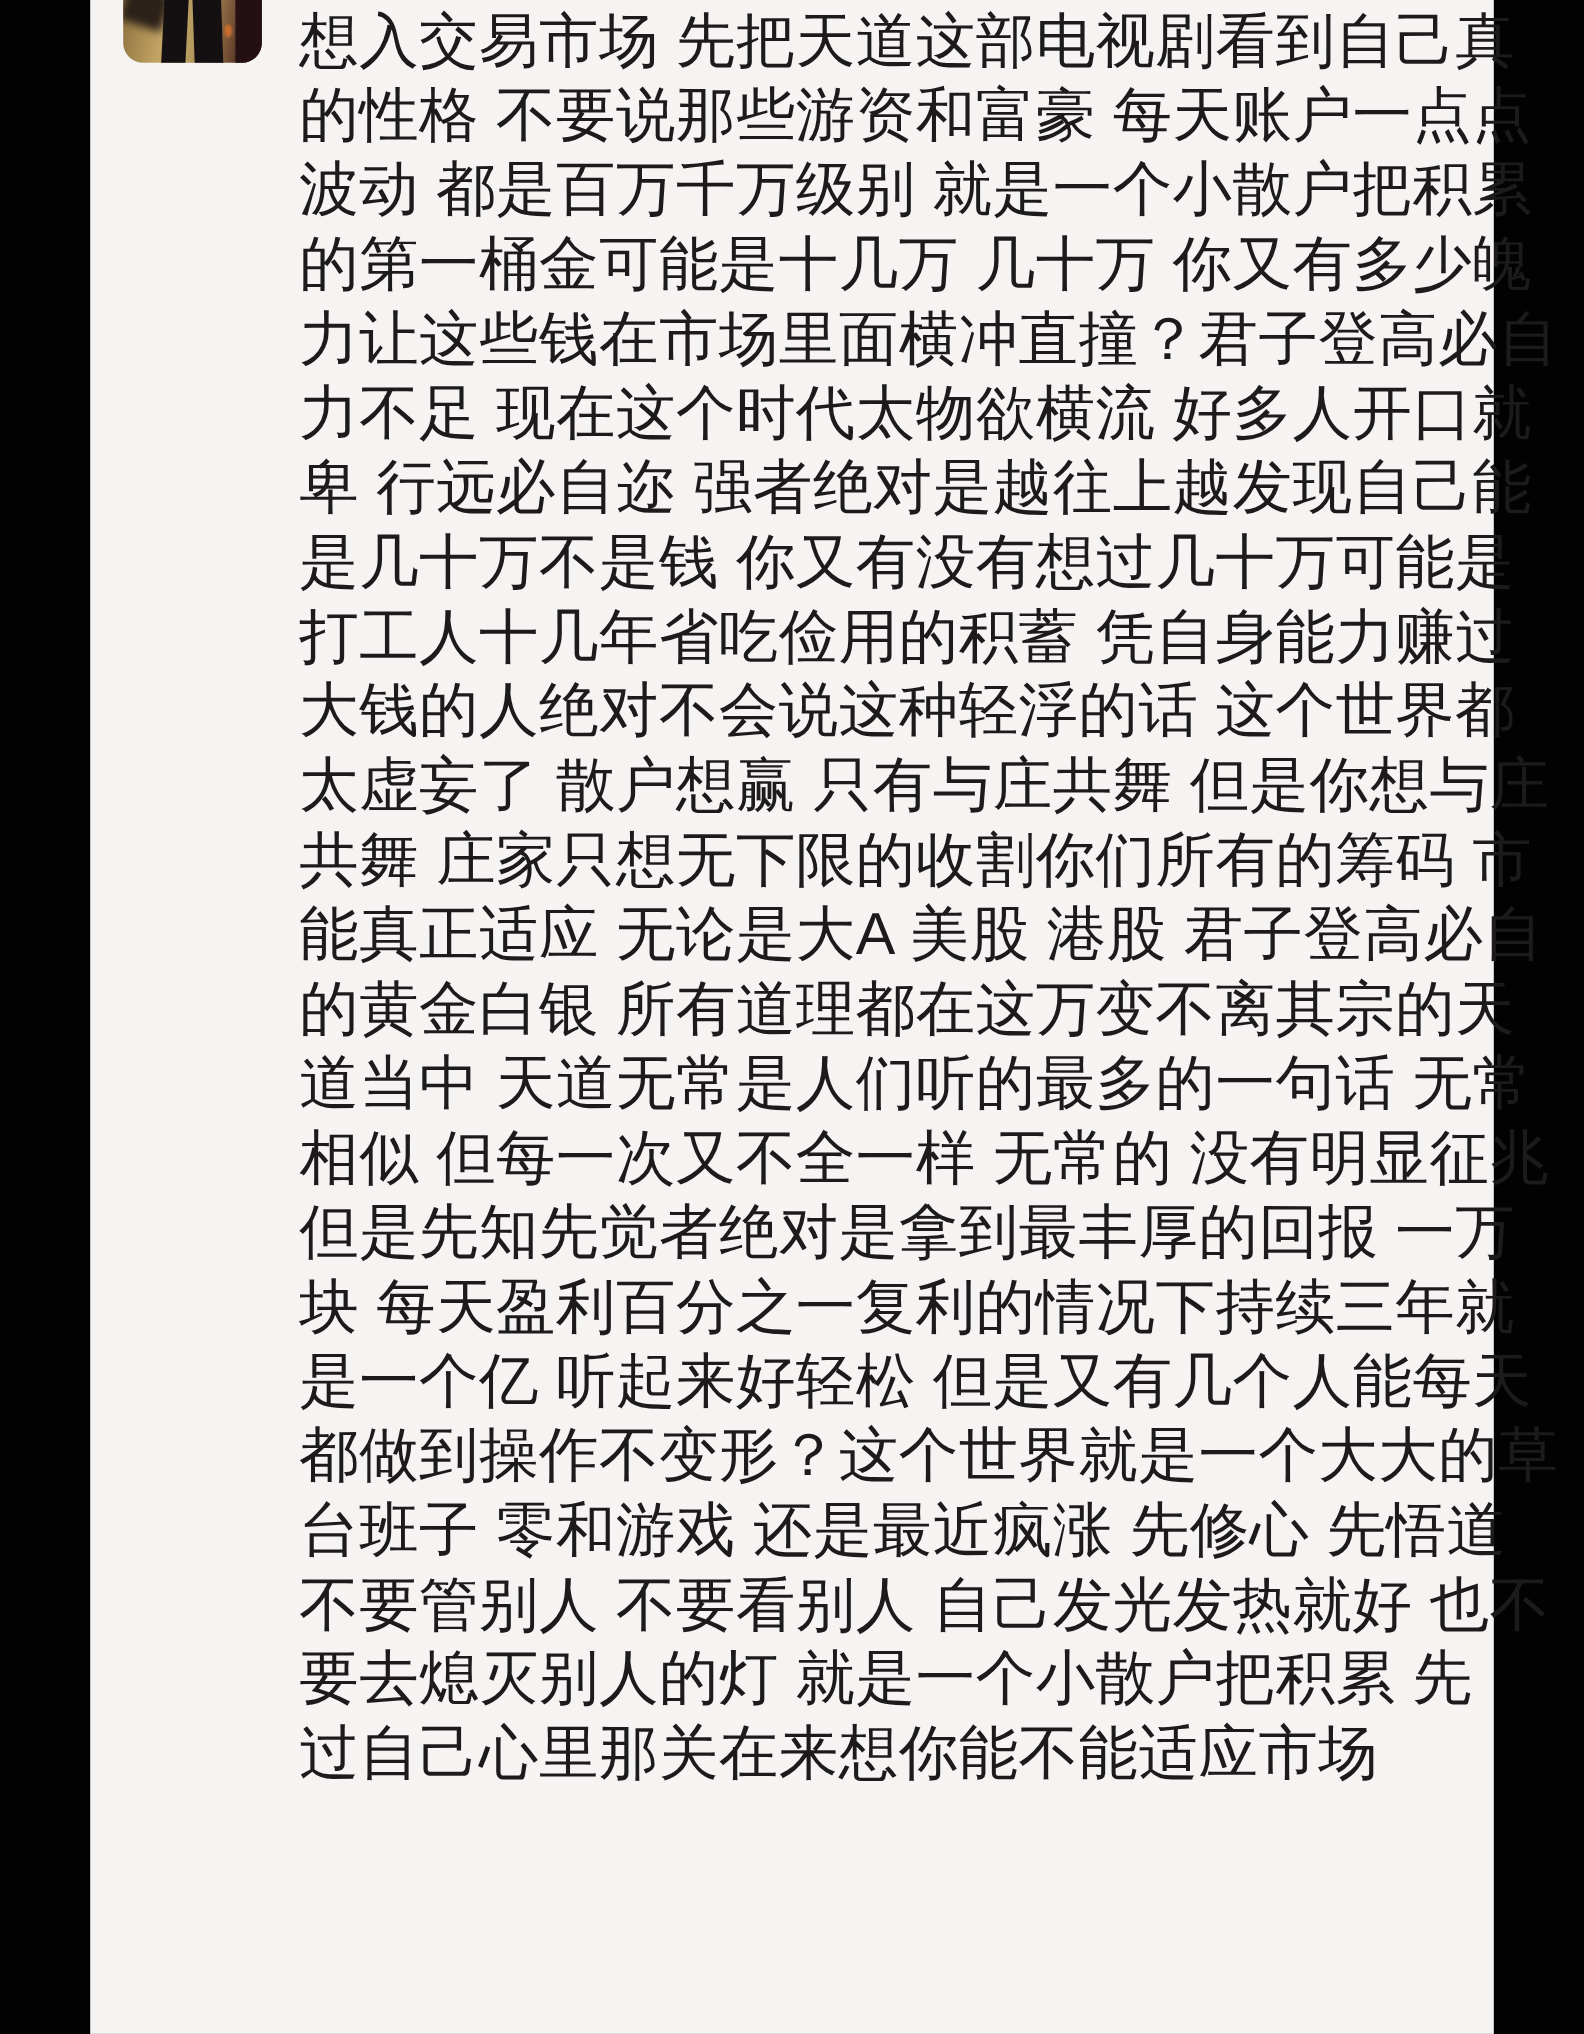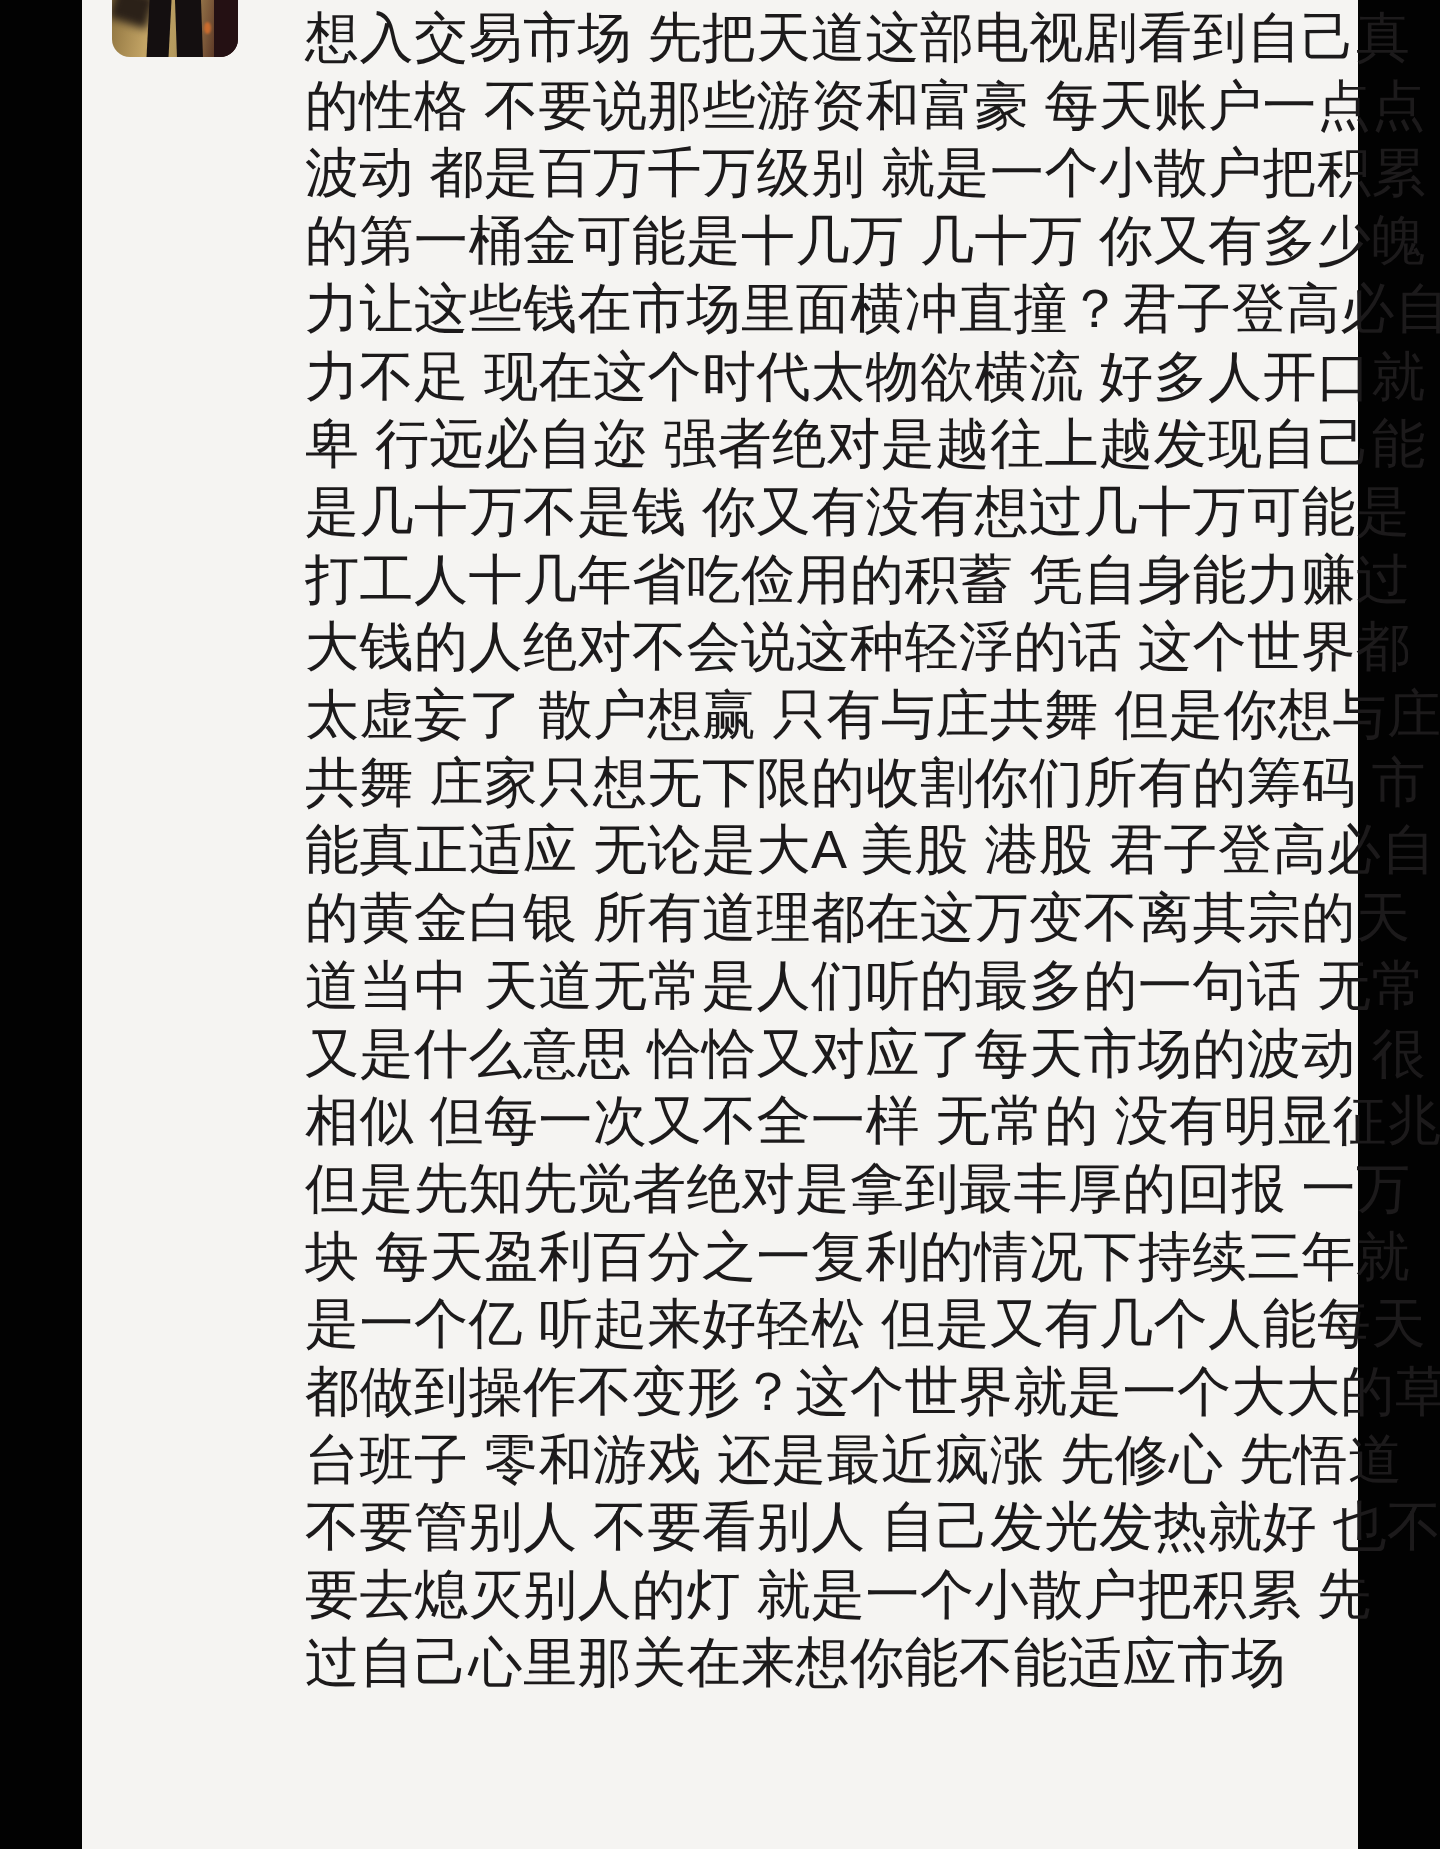--- a/index.html
+++ b/index.html
@@ -74,21 +74,20 @@
     position: absolute;
     left: 190px;
     top: 4px;
     width: 1060px;
     color: #1c1a1b;
     font-size: 54px;
     line-height: 67.7px;
     letter-spacing: 0.5px;
     font-weight: 400;
     text-align: left;
-    margin-left: 33px;
   }
   .comment-text .line {
     white-space: nowrap;
   }
 </style>
 </head>
 <body>
 
 <div class="stage">
   <div class="letterbox left"></div>
@@ -112,21 +111,20 @@
         <div class="line">力不足 现在这个时代太物欲横流 好多人开口就</div>
         <div class="line">卑 行远必自迩 强者绝对是越往上越发现自己能</div>
         <div class="line">是几十万不是钱 你又有没有想过几十万可能是</div>
         <div class="line">打工人十几年省吃俭用的积蓄 凭自身能力赚过</div>
         <div class="line">大钱的人绝对不会说这种轻浮的话 这个世界都</div>
         <div class="line">太虚妄了 散户想赢 只有与庄共舞 但是你想与庄</div>
         <div class="line">共舞 庄家只想无下限的收割你们所有的筹码 市</div>
         <div class="line">能真正适应 无论是大A 美股 港股 君子登高必自</div>
         <div class="line">的黄金白银 所有道理都在这万变不离其宗的天</div>
         <div class="line">道当中 天道无常是人们听的最多的一句话 无常</div>
-        <div class="line">又是什么意思 恰恰又对应了每天市场的波动 很</div>
         <div class="line">相似 但每一次又不全一样 无常的 没有明显征兆</div>
         <div class="line">但是先知先觉者绝对是拿到最丰厚的回报 一万</div>
         <div class="line">块 每天盈利百分之一复利的情况下持续三年就</div>
         <div class="line">是一个亿 听起来好轻松 但是又有几个人能每天</div>
         <div class="line">都做到操作不变形？这个世界就是一个大大的草</div>
         <div class="line">台班子 零和游戏 还是最近疯涨 先修心 先悟道</div>
         <div class="line">不要管别人 不要看别人 自己发光发热就好 也不</div>
         <div class="line">要去熄灭别人的灯 就是一个小散户把积累 先</div>
         <div class="line">过自己心里那关在来想你能不能适应市场</div>
       </div>

